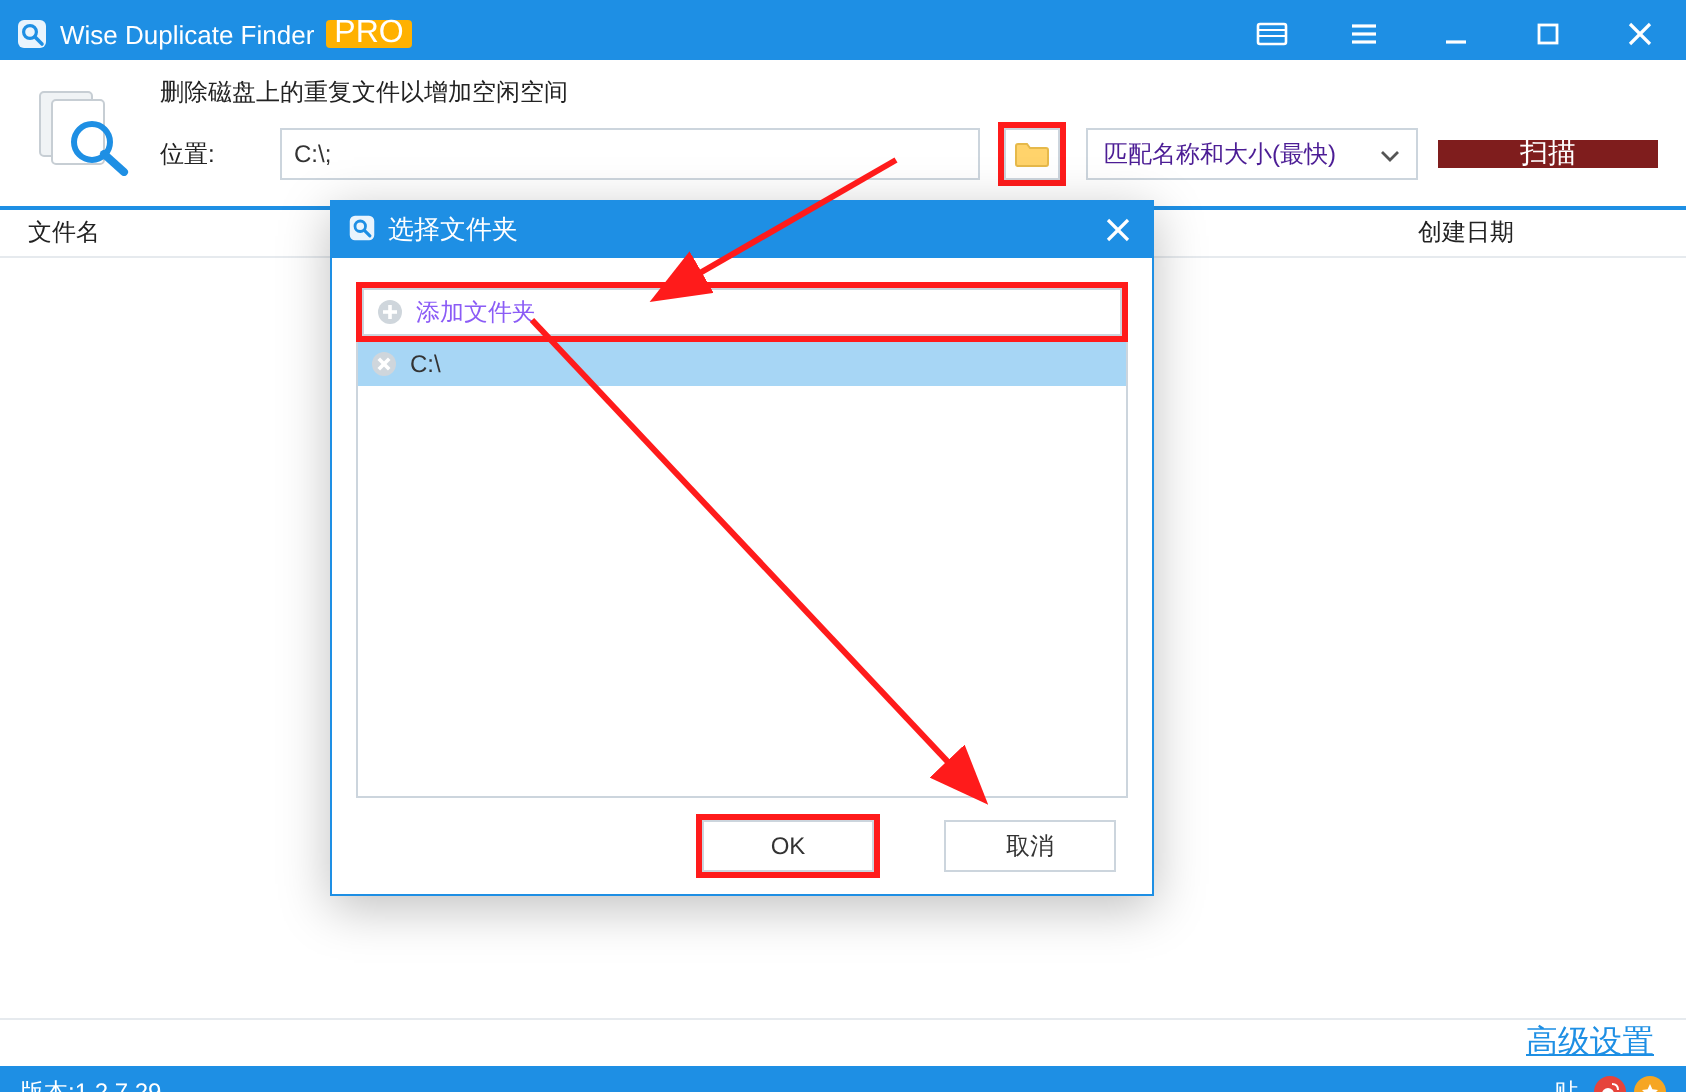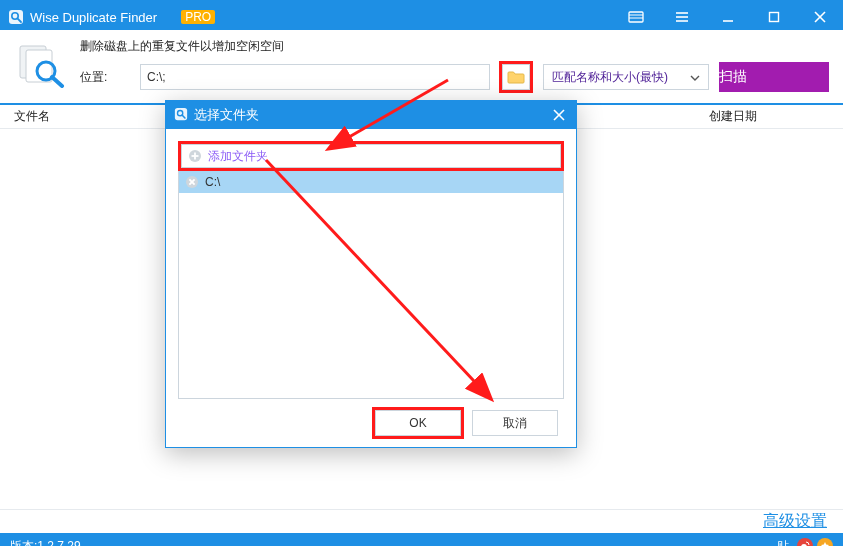--- a/index.html
+++ b/index.html
@@ -10,22 +10,22 @@
   height: 30px; background: #1e8fe4; color: #fff;
   display: flex; align-items: center; padding: 4px 0 0 8px;
   font-size: 13px; font-weight: 500;
 }
 .titlebar .logo {
   width: 16px; height: 16px; margin-right: 6px;
   display: inline-flex; align-items: center; justify-content: center;
 }
 .titlebar .app-title { flex: 0 0 auto; }
 .titlebar .pro-badge {
-  background: #ffb100; color: #fff; font-size: 12px;
-  padding: 0 4px; margin-left: 24px; border-radius: 2px; height: 14px; line-height: 14px;
+  background: #ffb100; color: #fff; font-size: 16px;
+  padding: 0 4px; margin-left: 6px; border-radius: 2px; height: 14px; line-height: 14px;
 }
 .titlebar .spacer { flex: 1; }
 .titlebar .winbtn {
   width: 46px; height: 30px; display: inline-flex;
   align-items: center; justify-content: center; cursor: pointer;
 }
 .titlebar .winbtn svg { stroke: #fff; fill: none; }
 
 
 .topbar {
@@ -55,23 +55,23 @@
 .match-select {
   height: 26px; width: 166px; border: 1px solid #ccd5dd;
   padding: 0 24px 0 8px; font-size: 12px; color: #4c1d95;
   position: relative; background: #fff; cursor: pointer;
   display: inline-flex; align-items: center;
 }
 .match-select .chev {
   position: absolute; right: 8px; top: 50%; transform: translateY(-50%);
 }
 .scan-btn {
-  width: 110px; height: 30px; background: #a21caf; color: #fff;
+  width: 110px; height: 14px; background: #7f1d1d; color: #fff;
   border: none; font-size: 14px; display: inline-flex;
-  align-items: center; cursor: pointer;
+  align-items: center; justify-content: center; cursor: pointer;
 }
 
 
 .col-headers {
   display: flex; height: 24px; align-items: center;
   font-size: 12px; color: #222; border-bottom: 1px solid #e6eaee;
   padding: 0 14px;
 }
 .col-left { flex: 1; }
 .col-right { width: 120px; text-align: left; }
@@ -136,21 +136,21 @@
   background: #fff; overflow: auto;
 }
 .folder-item {
   height: 22px; display: flex; align-items: center;
   padding: 0 6px; font-size: 12px; color: #333;
   background: #a7d6f5;
 }
 .folder-item .del { width: 14px; height: 14px; margin-right: 6px; cursor: pointer; }
 .modal-footer {
   height: 48px; display: flex; align-items: center; justify-content: flex-end;
-  gap: 8px; padding: 0 18px;
+  gap: 32px; padding: 0 18px;
 }
 .ok-wrap { border: 3px solid #ff1b1b; }
 .dlg-btn {
   width: 86px; height: 26px; border: 1px solid #ccd5dd;
   background: #fff; font-size: 12px; color: #333;
   display: inline-flex; align-items: center; justify-content: center;
   cursor: pointer;
 }
 
 

